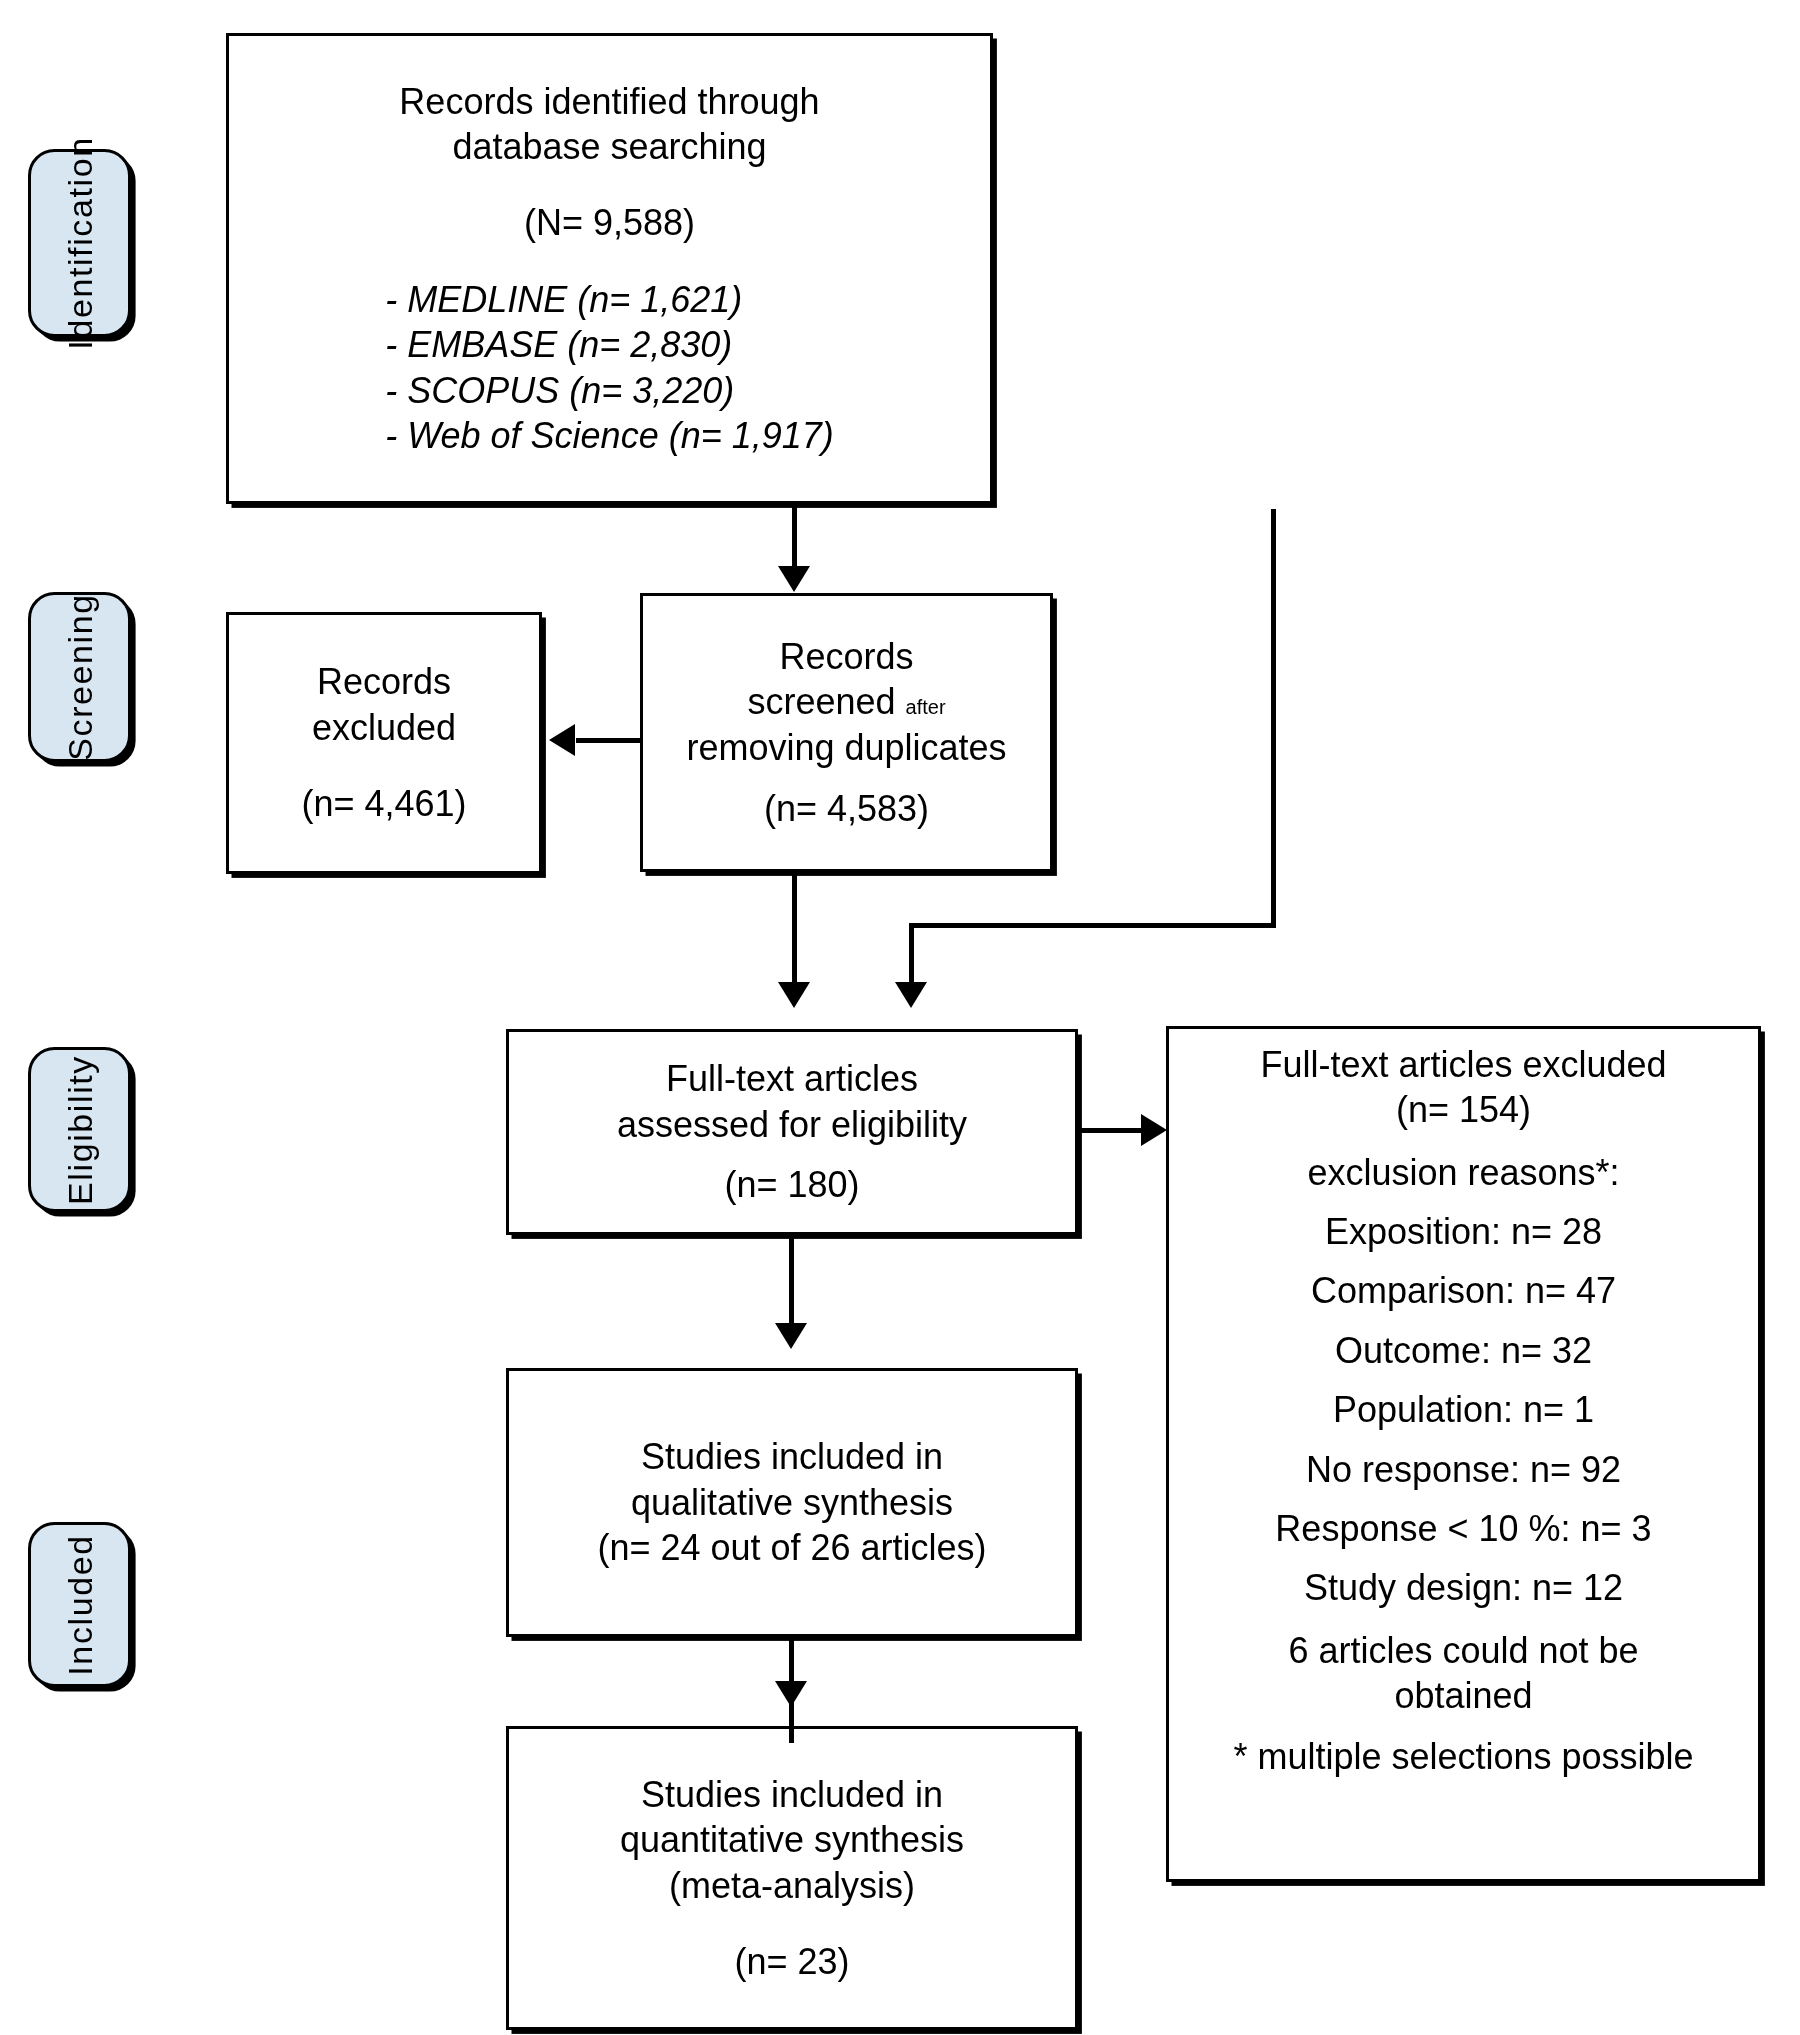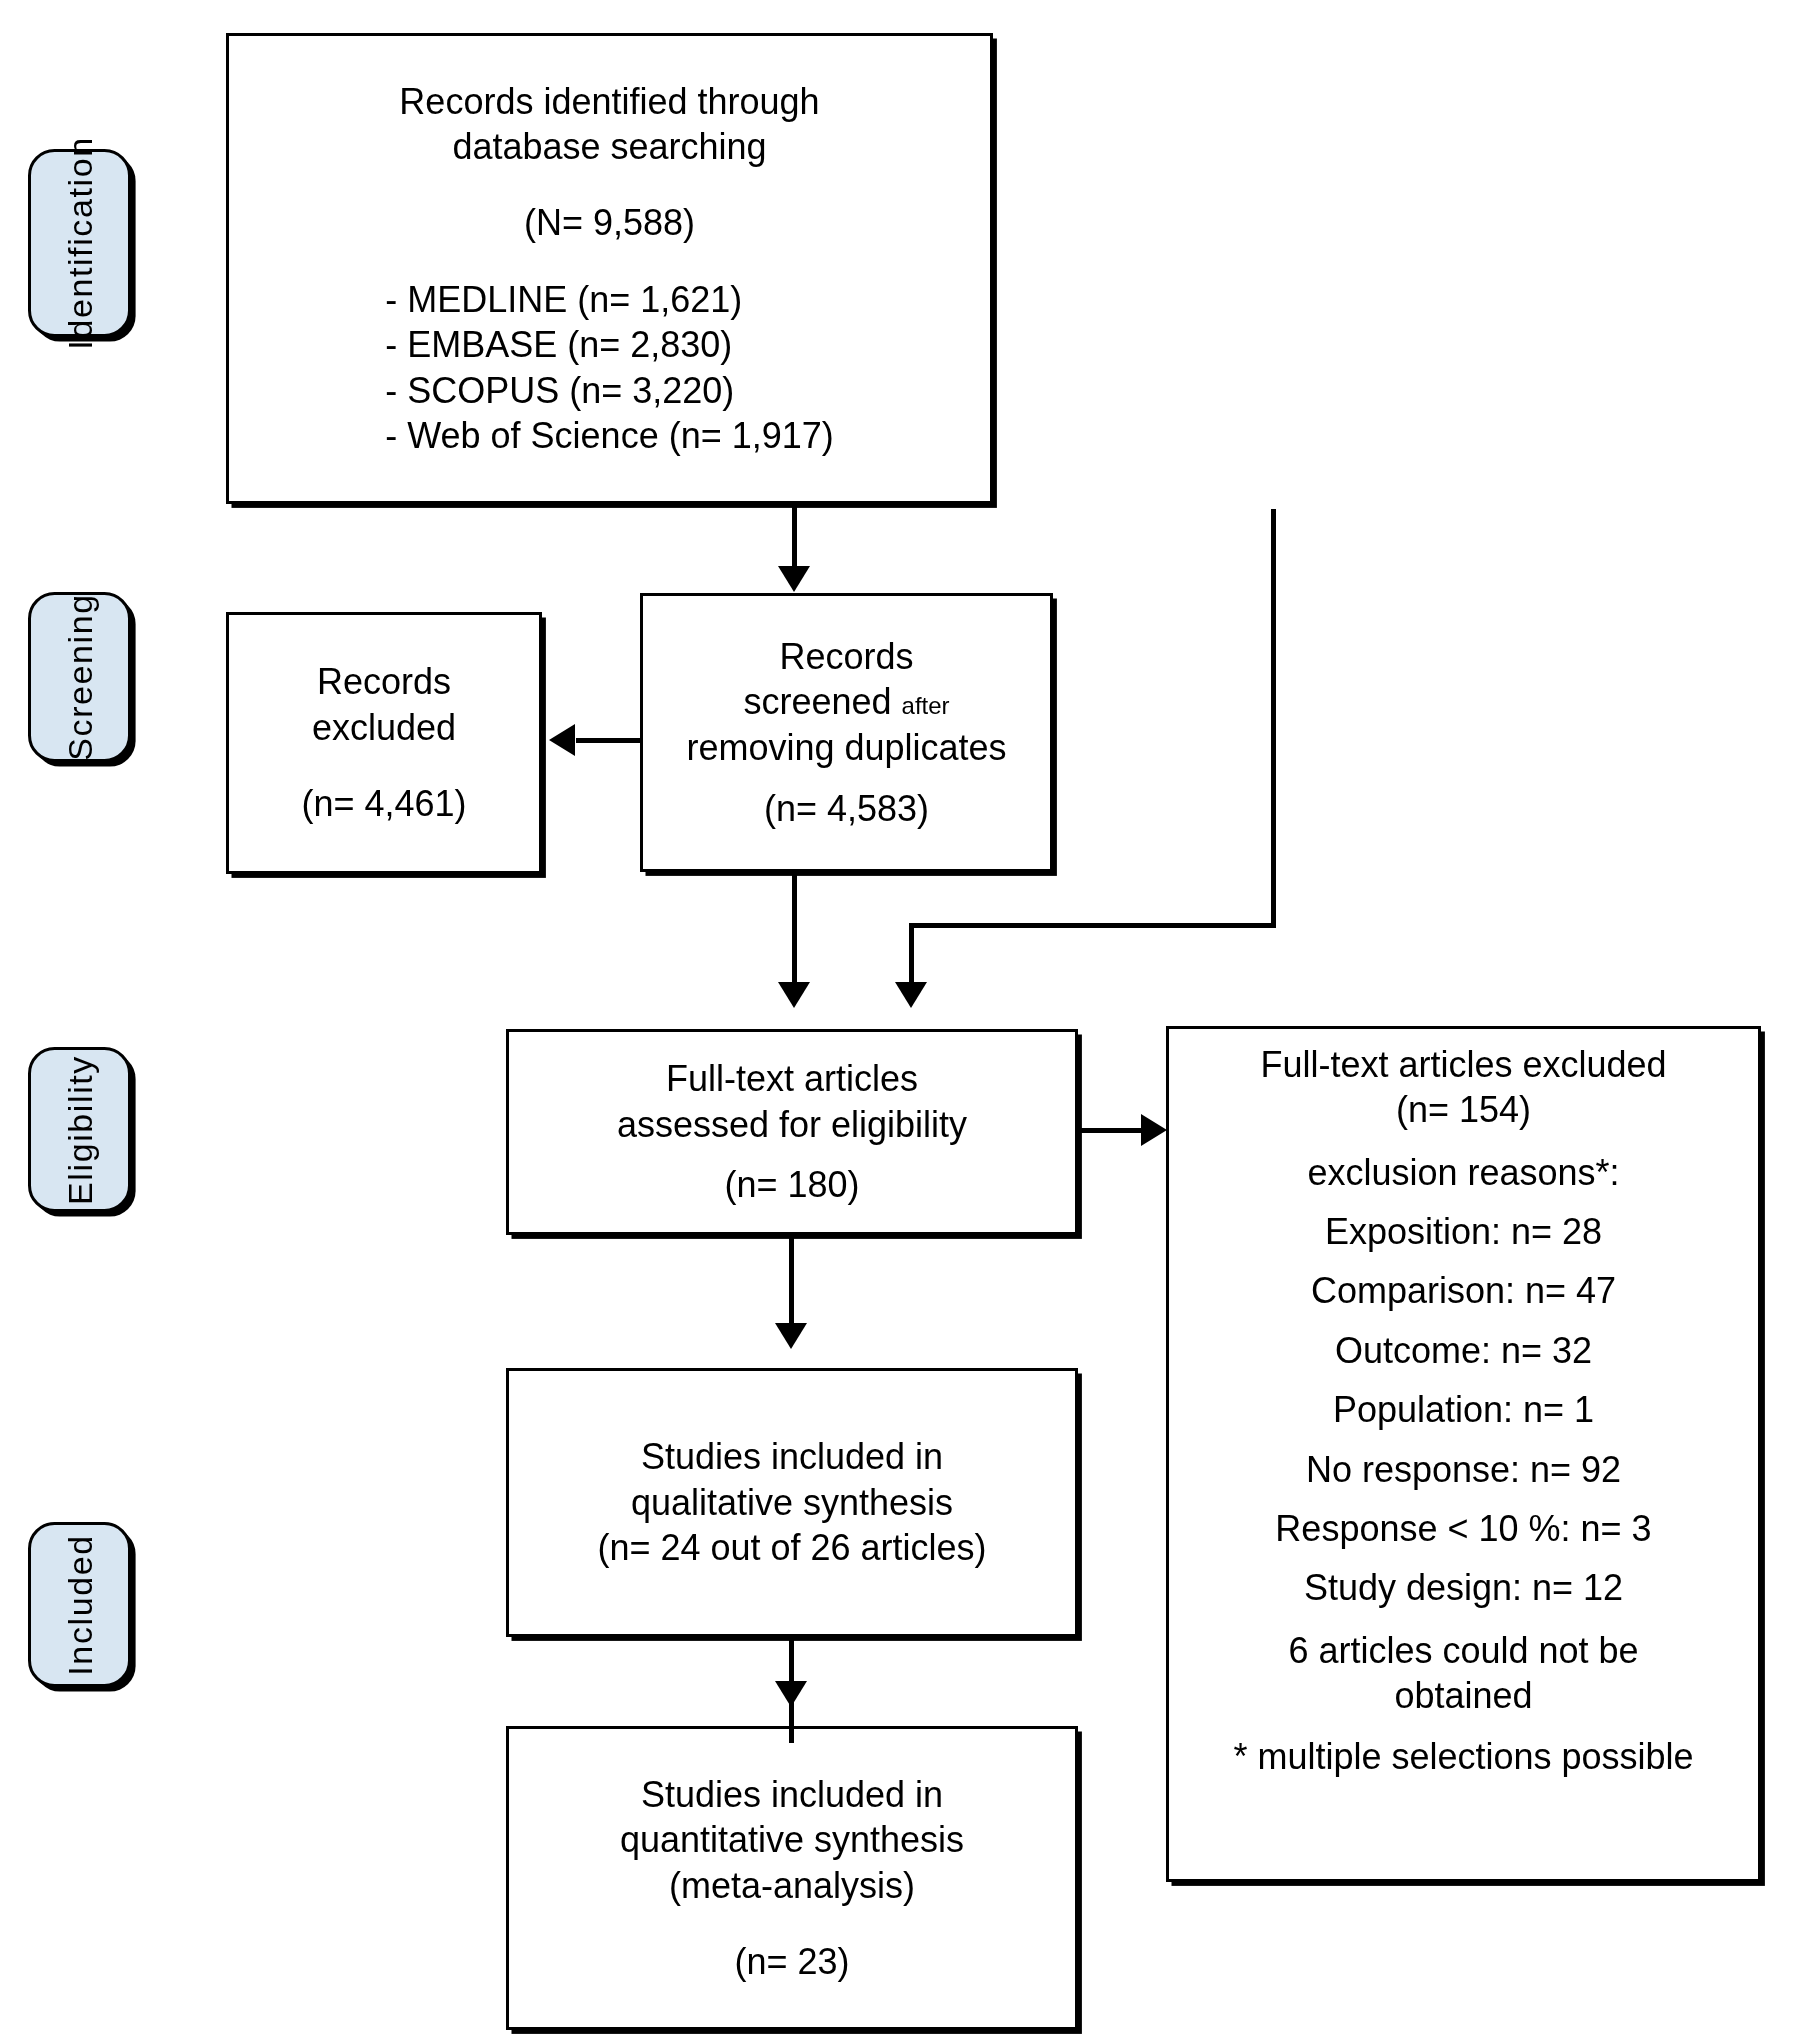--- a/index.html
+++ b/index.html
@@ -52,28 +52,29 @@
     align-items: center;
     text-align: center;
   }
   .pbox .line {
     font-size: 36px;
     line-height: 1.26;
     white-space: nowrap;
   }
   .pbox .gap      { height: 31px; }
   .pbox .gap-sm   { height: 15.6px; }
-  .small          { font-size: 24px; }
+  .small          { font-size: 20px; }
   .ital           { }
   .tight          { line-height: 1.16; }
 
   
   .dblist {
     text-align: left;
     display: inline-block;
+    font-style: italic;
   }
   .dblist .line { text-align: left; }
 
   
   .vline, .hline {
     position: absolute;
     background: #000000;
   }
   .arrow-down {
     position: absolute;

